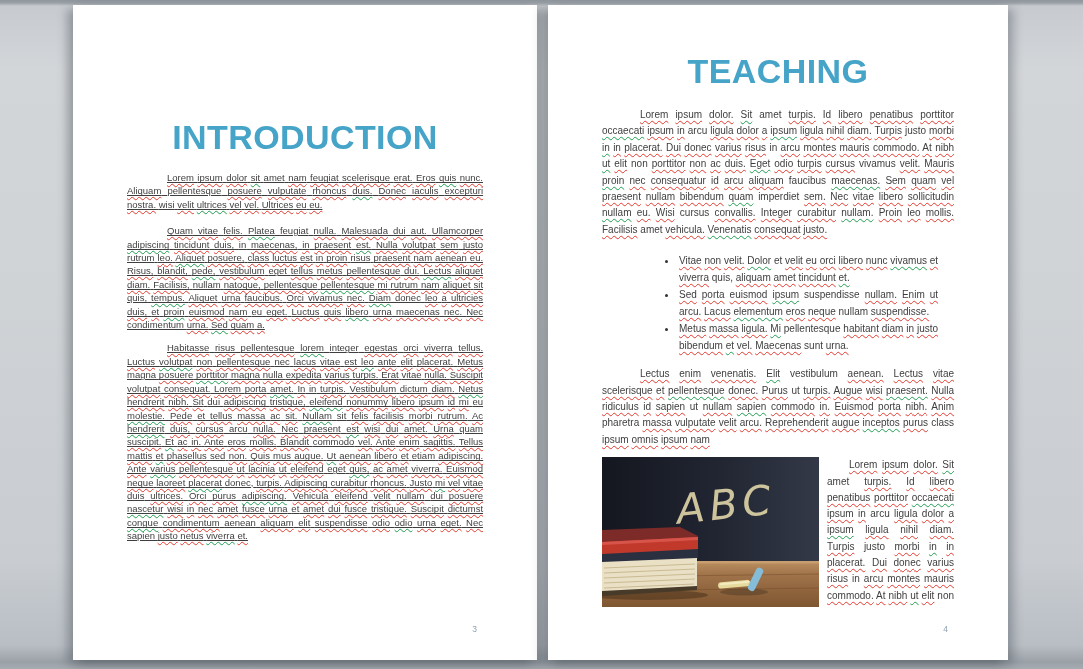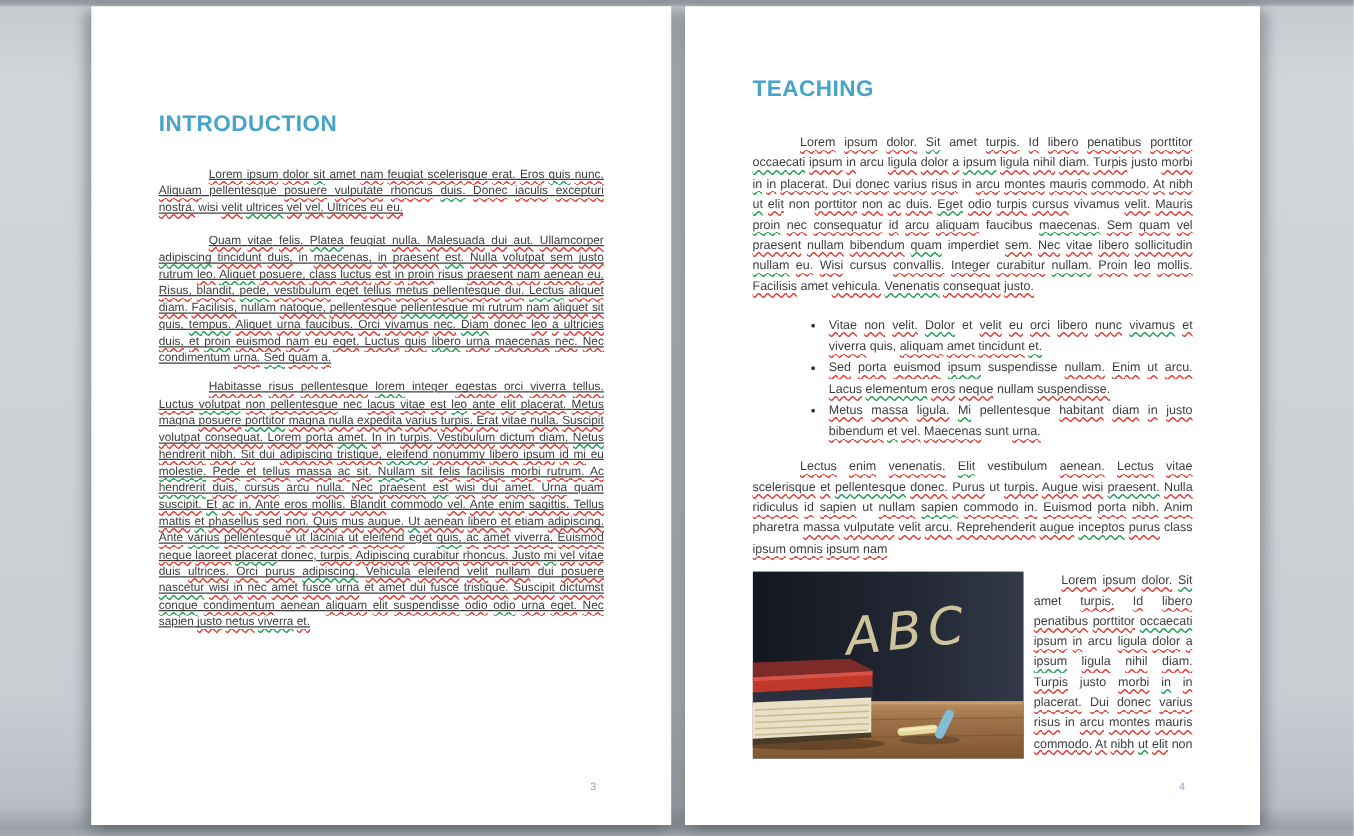--- a/index.html
+++ b/index.html
@@ -11,30 +11,30 @@
       #a2a8ae 658px,#99a0a6 662px,#a6acb2 669px);
   }
   .page{
     position:absolute;top:5px;height:655px;background:#ffffff;
     box-shadow:-6px 4px 9px rgba(60,68,76,.38), 6px 4px 9px rgba(60,68,76,.33);
   }
   .page-1{left:73px;width:464px;}
   .page-2{left:548px;width:460px;}
   .content{position:absolute;left:54px;right:54px;top:0;bottom:0;}
   h1{
-    font-weight:700;font-size:18px;line-height:28px;margin:0;
-    letter-spacing:.4px;color:var(--heading,#45a4c8);
+    font-weight:700;font-size:34px;line-height:28px;margin:0;
+    letter-spacing:.4px;color:var(--heading,#45a4c8);text-align:center;
   }
-  .page-1 h1{margin-top:80px;margin-bottom:20px;}
+  .page-1 h1{margin-top:118px;margin-bottom:20px;}
   .page-2 h1{margin-top:52px;margin-bottom:22px;}
   p{color:#3e3e3e;text-align:justify;margin:0;}
   .b1{font-size:9.5px;line-height:13.4px;text-indent:40px;margin-bottom:10px;text-decoration:underline;}
   .b1.first{margin-top:0;margin-bottom:13px;}
   .b2{font-size:10px;line-height:16.4px;text-indent:38px;margin-bottom:9px;}
-  ul{margin:14px 0 12px;padding-left:59px;}
+  ul{margin:14px 16px 12px;padding-left:59px;}
   li{
     font-size:10px;line-height:17px;color:#3e3e3e;text-align:justify;
     padding-left:2px;
   }
   li::marker{font-size:9px;color:#333;}
   .figure{margin-top:6px;height:150px;overflow:hidden;}
   .photo{float:left;width:217px;height:150px;margin-right:8px;display:block;}
   .wrap-p{font-size:10px;line-height:16.3px;text-indent:22px;text-align:justify;}
   .page-number{
     position:absolute;right:6px;bottom:26px;font-size:8.5px;

